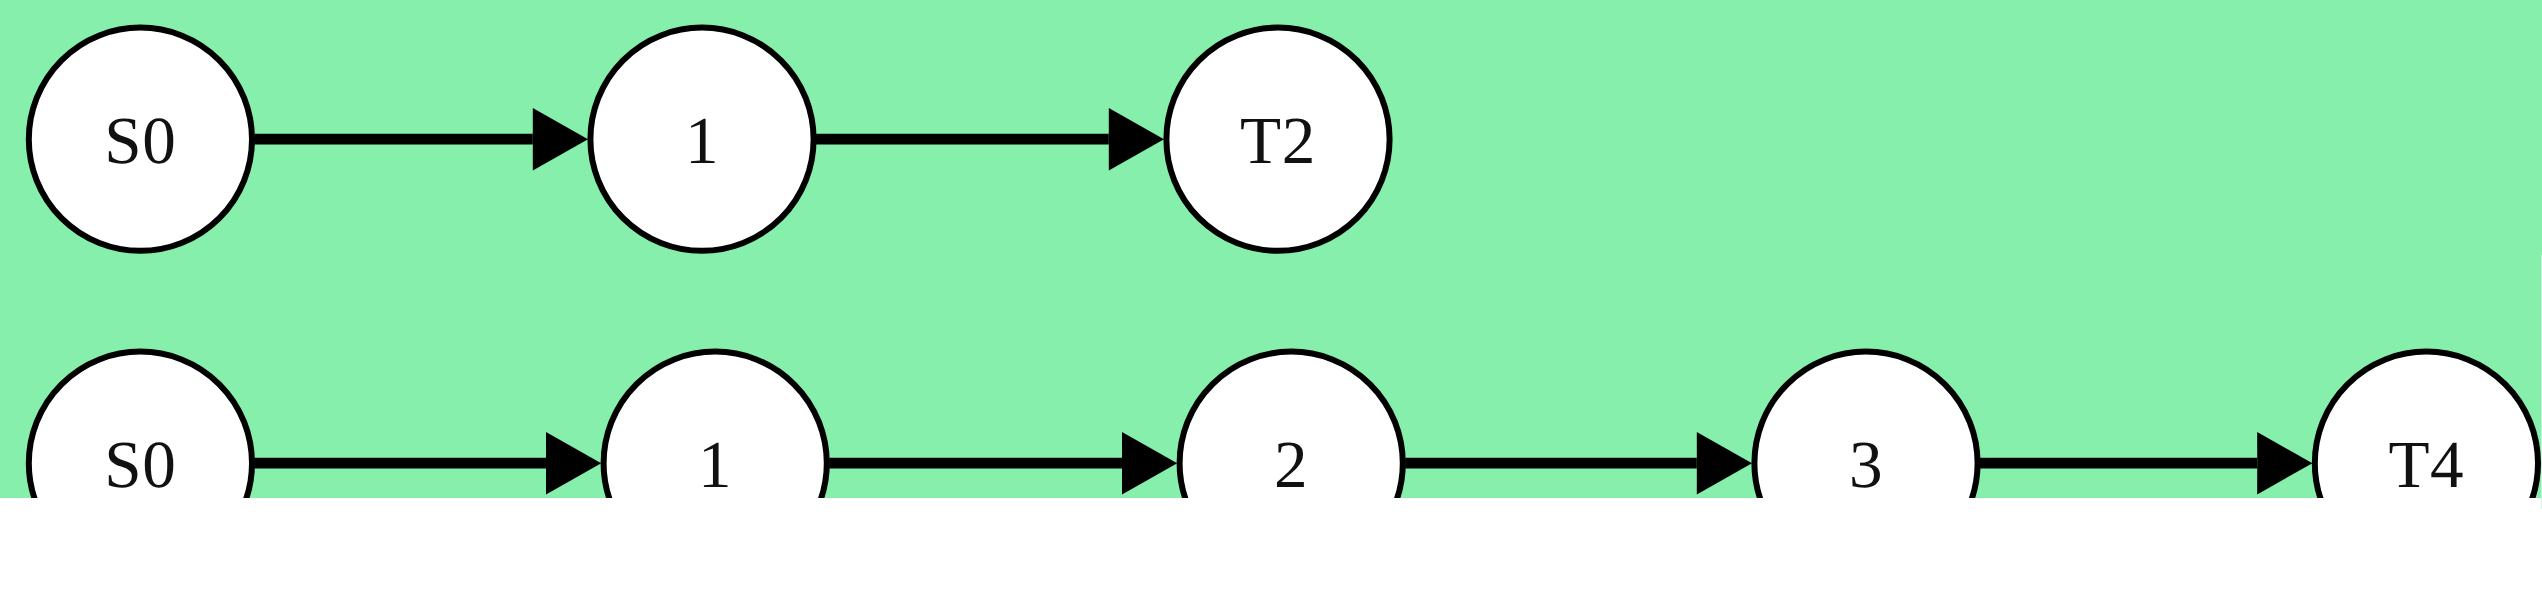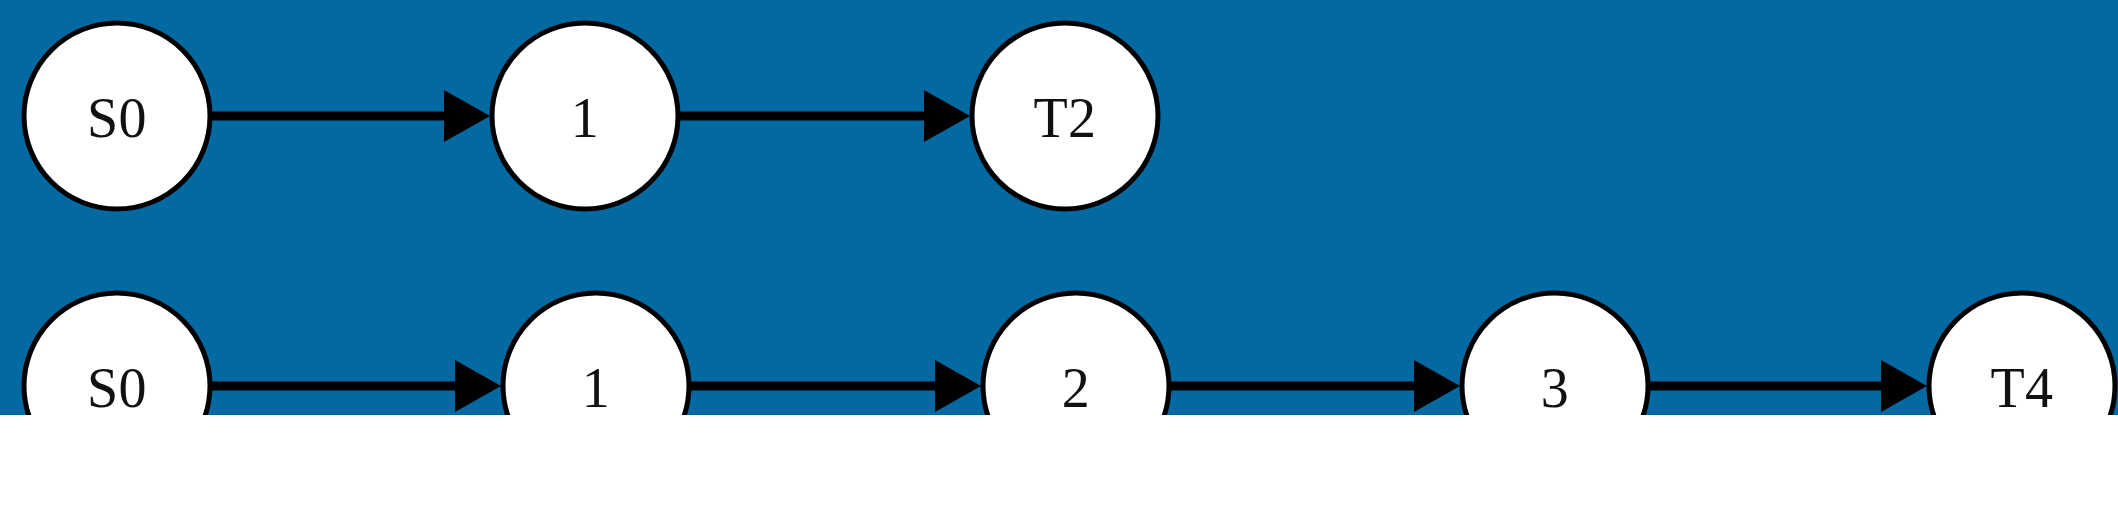--- a/index.html
+++ b/index.html
@@ -5,21 +5,21 @@
 <style>
   html, body {
     margin: 0;
     padding: 0;
     background: #ffffff;
   }
   #canvas-wrap {
     position: relative;
     width: 2118px;
     height: 415px;
-    background: #0369a1;
+    background: #86efac;
     overflow: hidden;
     font-family: "Liberation Serif", "DejaVu Serif", serif;
   }
   svg.diagram {
     display: block;
     width: 2118px;
     height: 509px;
   }
   .node-circle {
     fill: #ffffff;

